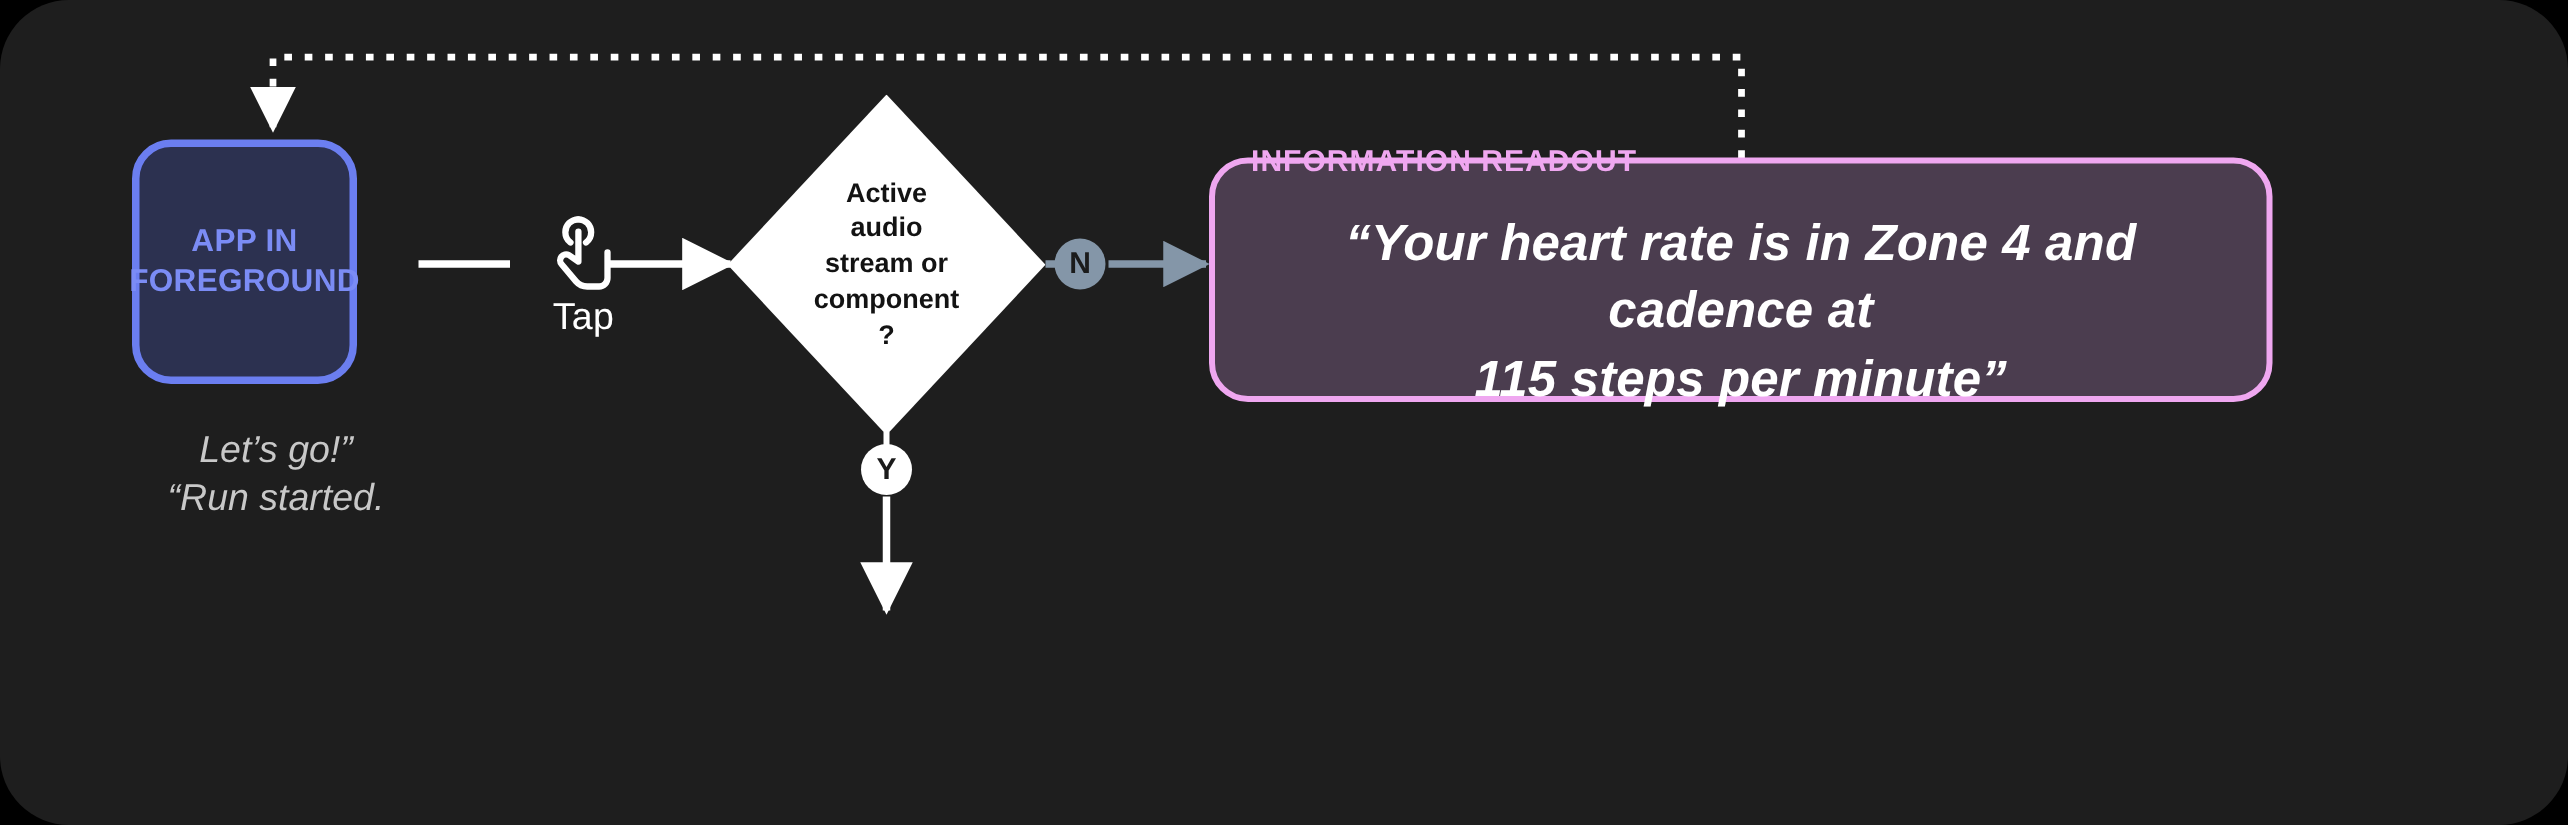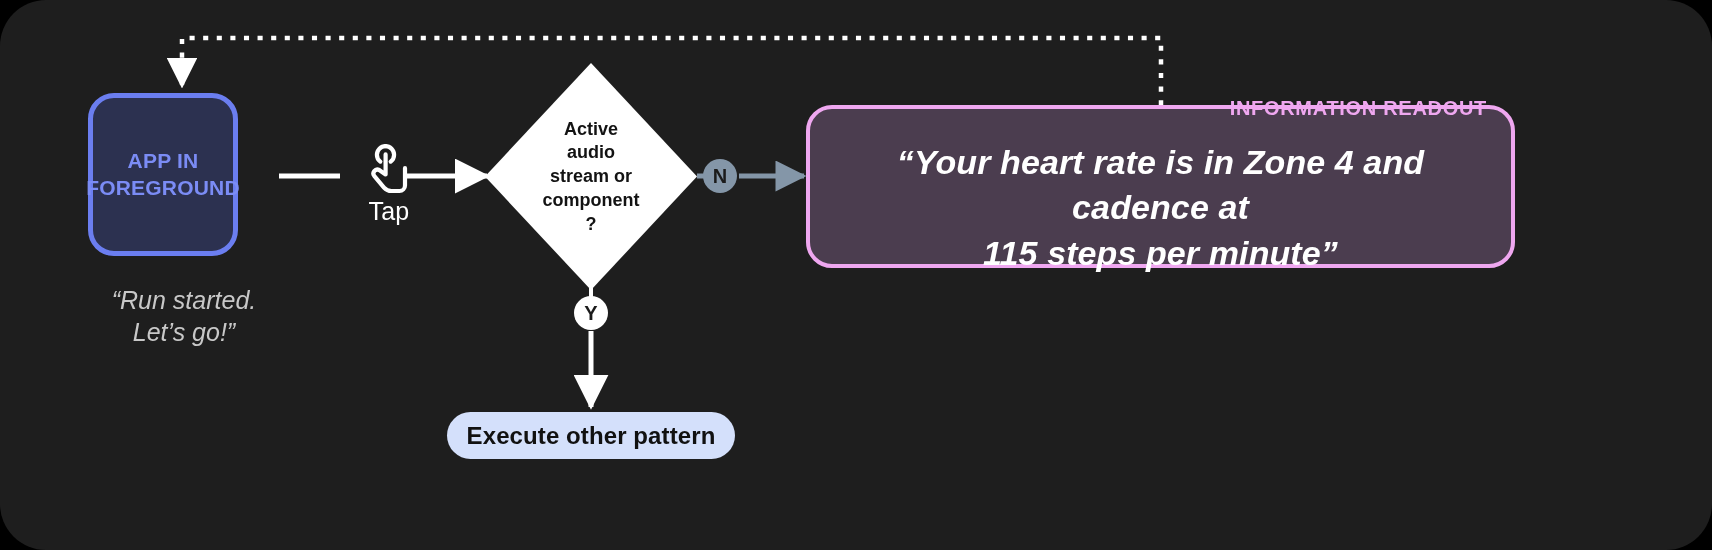--- a/index.html
+++ b/index.html
@@ -125,21 +125,21 @@
     left: 806px;
     top: 105px;
     width: 709px;
     height: 163px;
     box-sizing: border-box;
     background: #4b3d4f;
     border: 4px solid #efa7f0;
     border-radius: 26px;
     display: flex;
     flex-direction: column;
-    align-items: flex-end;
+    align-items: flex-start;
     justify-content: center;
     padding: 0 24px;
   }
   #readout-title {
     color: #efa7f0;
     font-size: 20px;
     font-weight: bold;
     letter-spacing: 0.7px;
     margin-bottom: 20px;
   }
@@ -213,22 +213,22 @@
   </svg>
 
   <div id="app-box" class="abs">
     <div id="app-box-label">
       <span>APP IN</span><br>
       <span>FOREGROUND</span>
     </div>
   </div>
 
   <div id="app-caption" class="abs">
+    <div>Let’s go!”</div>
     <div>“Run started.</div>
-    <div>Let’s go!”</div>
   </div>
 
   <div id="tap-group" class="abs">
     <svg id="tap-icon" width="48" height="52" viewBox="0 0 48 52">
 
       <path d="M20.5 3.2 a8.6 8.6 0 0 1 8.6 8.6 a8.6 8.6 0 0 1 -3.4 6.85" fill="none" stroke="#ffffff" stroke-width="4.2" stroke-linecap="round"></path>
       <path d="M20.5 3.2 a8.6 8.6 0 0 0 -8.6 8.6 a8.6 8.6 0 0 0 3.4 6.85" fill="none" stroke="#ffffff" stroke-width="4.2" stroke-linecap="round"></path>
       <path d="M20.6 11.4 L20.6 31.4 L14.2 27.0 a4.0 4.0 0 0 0 -4.8 6.2 L19.0 44.6
                a10 10 0 0 0 7.6 3.4 L34.4 48 a5.6 5.6 0 0 0 5.6 -5.6 L40 25.2" fill="none" stroke="#ffffff" stroke-width="4.2" stroke-linejoin="round" stroke-linecap="round"></path>
     </svg>
@@ -250,17 +250,14 @@
   <div id="badge-y" class="abs badge">Y</div>
 
   <div id="readout-box" class="abs">
     <div id="readout-title">INFORMATION READOUT</div>
     <div id="readout-quote">
       <div>“Your heart rate is in Zone 4 and cadence at</div>
       <div>115 steps per minute”</div>
     </div>
   </div>
 
-  <div id="pill" class="abs">
-    <div id="pill-label">Execute other pattern</div>
-  </div>
 
 </div>
 
 </body></html>

